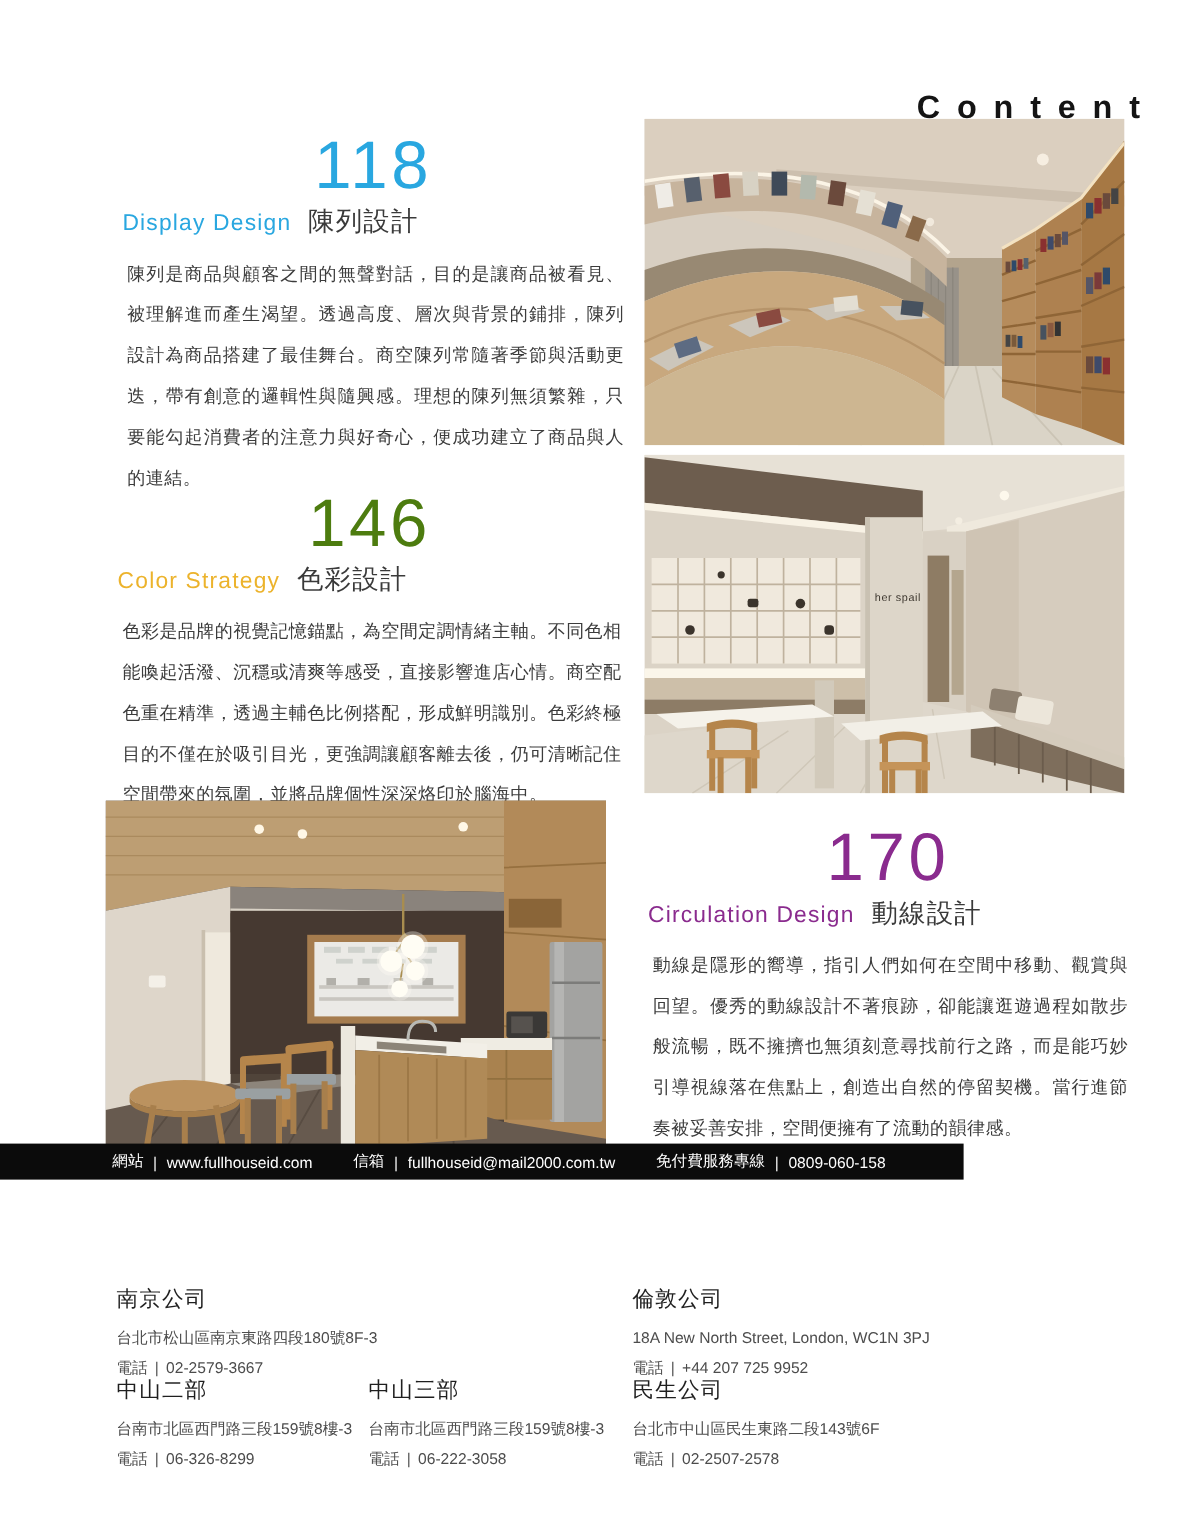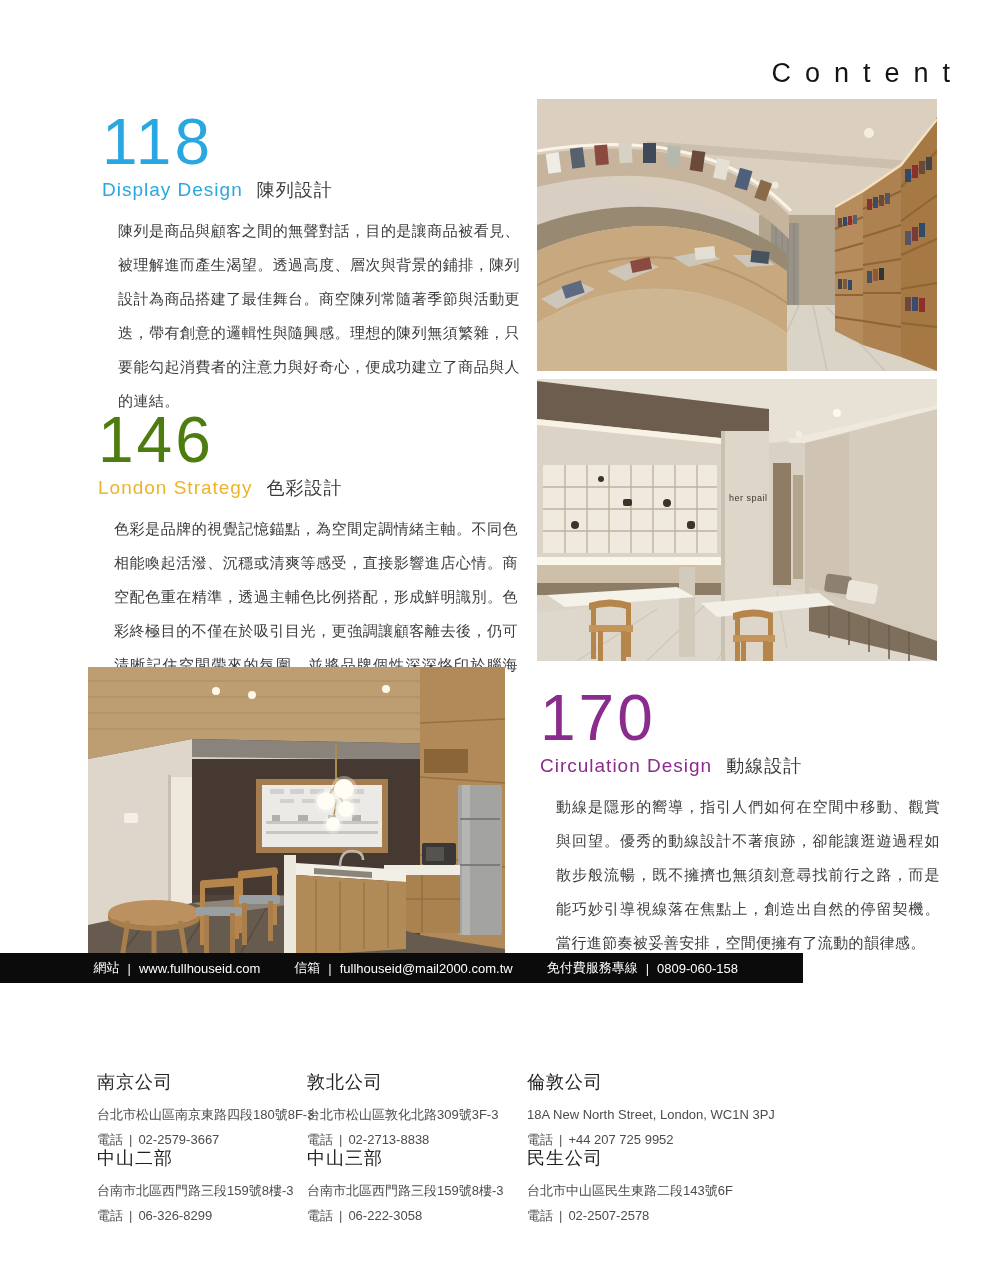--- a/index.html
+++ b/index.html
@@ -2,35 +2,35 @@
 <html><head>
 <meta charset="utf-8">
 <style>
   html,body{margin:0;padding:0;background:#ffffff;}
   .page{
     position:relative;width:1000px;height:1267px;margin:0 auto;background:#ffffff;
     font-family:"Liberation Sans","DejaVu Sans",sans-serif;overflow:hidden;
   }
   
   .content-header{
-    position:absolute;top:58px;right:50px;margin:0;
-    font-size:27px;font-weight:400;color:#141414;
+    position:absolute;top:58px;right:50px;margin:16px;
+    font-size:27px;font-weight:700;color:#141414;
     letter-spacing:14px;margin-right:-14px;
   }
   
   .toc{position:absolute;}
   .s1{left:102px;top:110px;width:418px;}
   .s2{left:98px;top:408px;width:420px;}
   .s3{left:540px;top:686px;width:400px;}
-  .num{font-size:64px;line-height:1;letter-spacing:3px;font-weight:400;}
+  .num{font-size:56px;line-height:1;letter-spacing:3px;font-weight:400;text-align:center;}
   .trow{display:flex;align-items:baseline;margin-top:4px;}
   .ten{font-size:19px;letter-spacing:1px;}
-  .tzh{font-size:18px;color:#3a3a3a;margin-left:14px;letter-spacing:1px;}
+  .tzh{font-size:22px;color:#3a3a3a;margin-left:14px;letter-spacing:1px;}
   .body{
-    margin:12px 0 0 16px;font-size:15px;line-height:34px;color:#3c3c3c;
+    margin:12px 0 0 4px;font-size:15px;line-height:34px;color:#3c3c3c;
     text-align:justify;letter-spacing:0.4px;
   }
   
   .photo{position:absolute;margin:0;padding:0;line-height:0;}
   .p1{left:537px;top:99px;width:400px;height:272px;}
   .p2{left:537px;top:379px;width:400px;height:282px;}
   .p3{left:88px;top:667px;width:417px;height:291px;}
   .photo svg{display:block;}
   
   .bar{
@@ -64,21 +64,21 @@
     <div class="trow">
       <span class="ten" style="color: rgb(41, 167, 224);">Display Design</span>
       <span class="tzh">陳列設計</span>
     </div>
     <p class="body">陳列是商品與顧客之間的無聲對話，目的是讓商品被看見、被理解進而產生渴望。透過高度、層次與背景的鋪排，陳列設計為商品搭建了最佳舞台。商空陳列常隨著季節與活動更迭，帶有創意的邏輯性與隨興感。理想的陳列無須繁雜，只要能勾起消費者的注意力與好奇心，便成功建立了商品與人的連結。</p>
   </section>
 
   <section class="toc s2">
     <div class="num" style="color: #4d7c0f;">146</div>
     <div class="trow">
-      <span class="ten" style="color: rgb(236, 179, 44);">London Strategy</span>
+      <span class="ten" style="color: rgb(236, 179, 44);">Color Strategy</span>
       <span class="tzh">色彩設計</span>
     </div>
     <p class="body">色彩是品牌的視覺記憶錨點，為空間定調情緒主軸。不同色相能喚起活潑、沉穩或清爽等感受，直接影響進店心情。商空配色重在精準，透過主輔色比例搭配，形成鮮明識別。色彩終極目的不僅在於吸引目光，更強調讓顧客離去後，仍可清晰記住空間帶來的氛圍，並將品牌個性深深烙印於腦海中。</p>
   </section>
 
   <section class="toc s3">
     <div class="num" style="color: rgb(138, 43, 142);">170</div>
     <div class="trow">
       <span class="ten" style="color: rgb(138, 43, 142);">Circulation Design</span>
       <span class="tzh">動線設計</span>
@@ -338,27 +338,20 @@
     </span>
   </div>
 
   <div class="office o1">
     <div class="oname">南京公司</div>
     <div class="oline">台北市松山區南京東路四段180號8F-3</div>
     <div class="oline">
       <span>電話</span><span class="sep">|</span><span>02-2579-3667</span>
     </div>
   </div>
-  <div class="office o2">
-    <div class="oname">敦北公司</div>
-    <div class="oline">台北市松山區敦化北路309號3F-3</div>
-    <div class="oline">
-      <span>電話</span><span class="sep">|</span><span>02-2713-8838</span>
-    </div>
-  </div>
   <div class="office o3">
     <div class="oname">倫敦公司</div>
     <div class="oline">18A New North Street, London, WC1N 3PJ</div>
     <div class="oline">
       <span>電話</span><span class="sep">|</span><span>+44 207 725 9952</span>
     </div>
   </div>
   <div class="office o4">
     <div class="oname">中山二部</div>
     <div class="oline">台南市北區西門路三段159號8樓-3</div>

